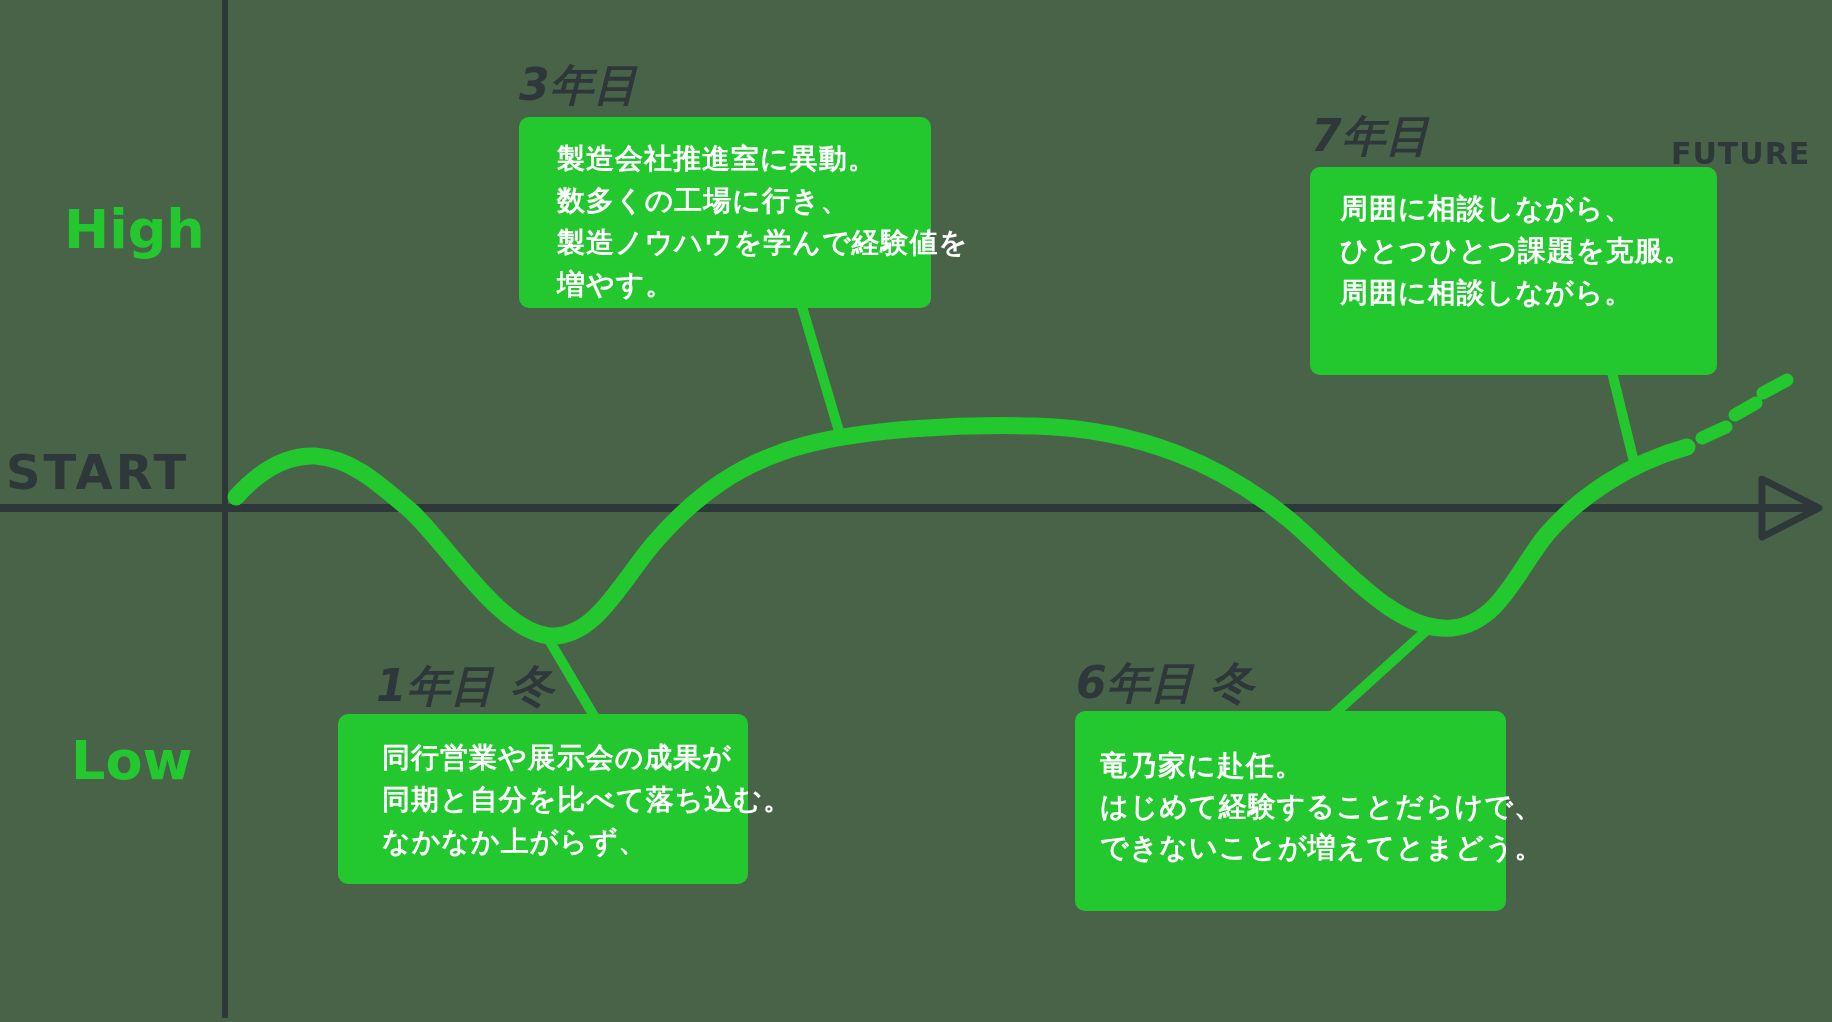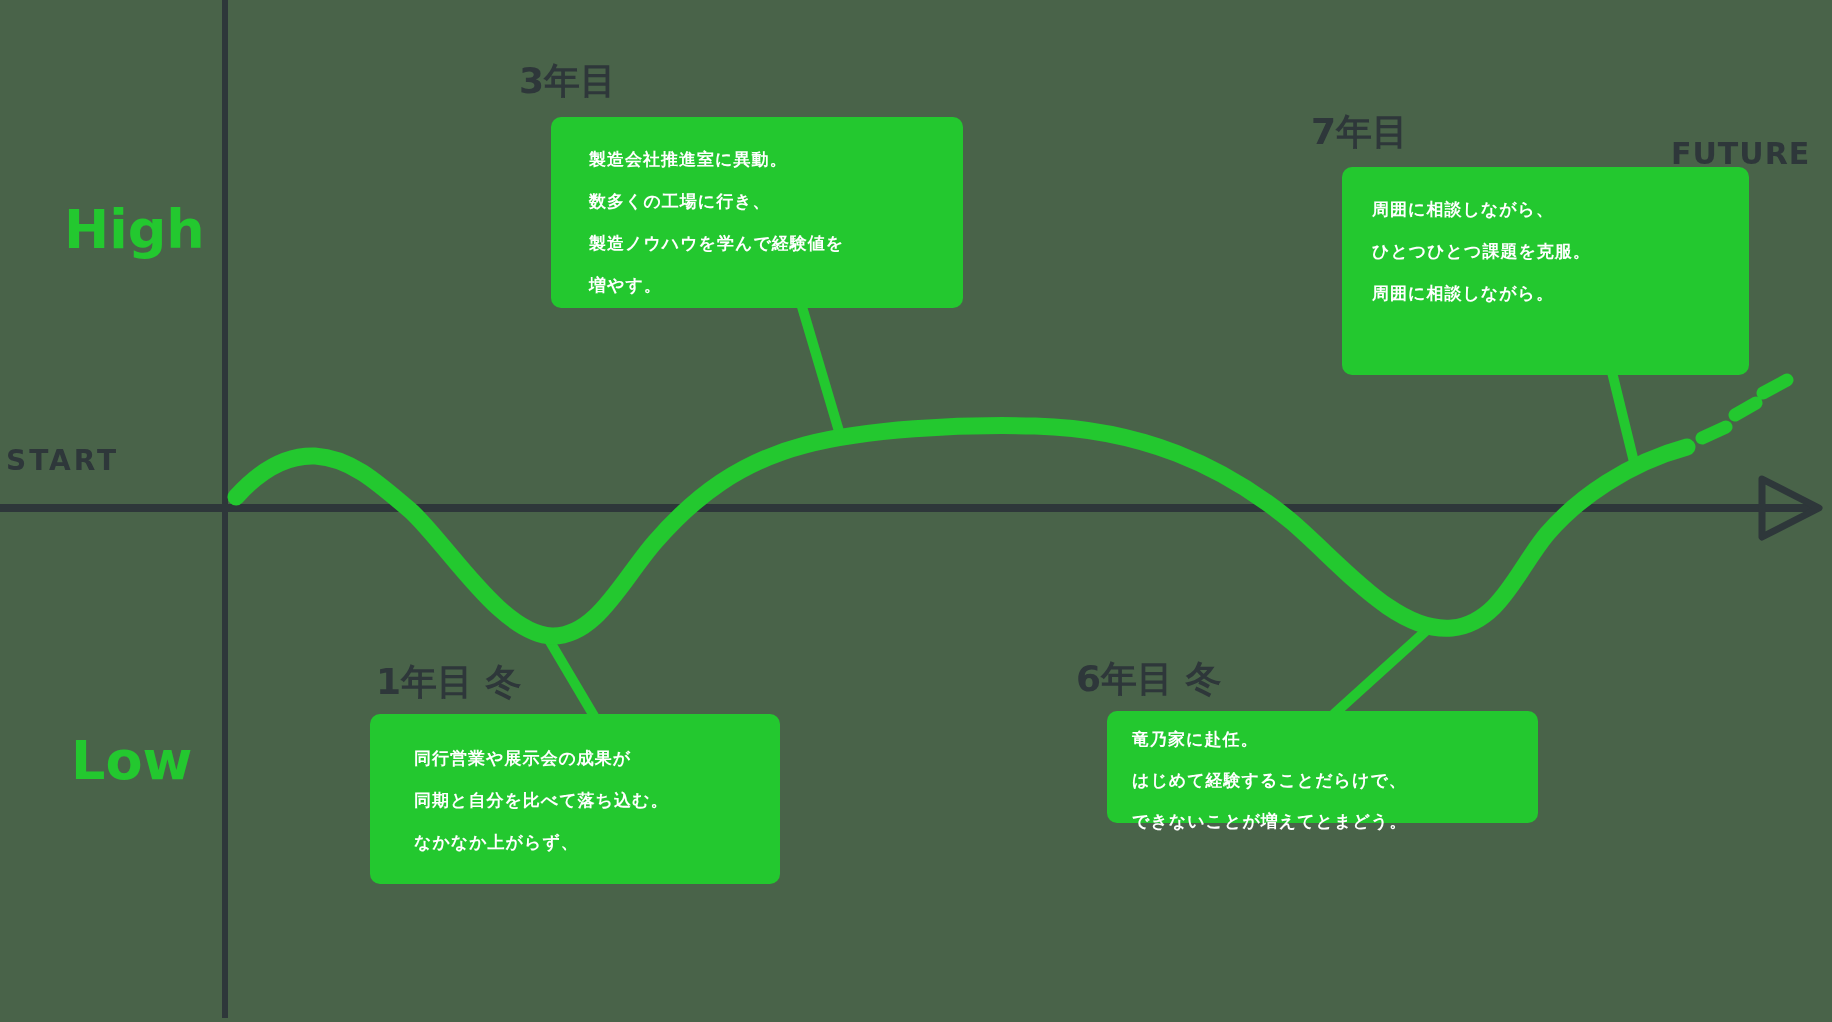--- a/index.html
+++ b/index.html
@@ -9,41 +9,41 @@
   body{background:var(--bg);font-family:"DejaVu Sans",sans-serif;}
   #stage{
     position:relative;width:1832px;height:1022px;overflow:hidden;
     background:var(--bg);
   }
   #curve-svg{position:absolute;left:0;top:0;width:1832px;height:1022px;}
   .axis-stroke{stroke:var(--dark);fill:none;}
   .green-stroke{stroke:var(--green);fill:none;}
 
   .axis-label{position:absolute;color:var(--dark);font-weight:bold;white-space:nowrap;}
-  #label-start{left:6px;top:444px;font-size:28px;letter-spacing:3px;}
+  #label-start{left:6px;top:444px;font-size:48px;letter-spacing:3px;}
   #label-future{left:1671px;top:130px;font-size:30px;letter-spacing:1px;margin-top:6px;}
   .scale-label{position:absolute;color:var(--green);font-weight:bold;font-size:54px;white-space:nowrap;}
   #label-high{left:64px;top:198px;}
   #label-low{left:71px;top:729px;}
 
-  .milestone-label{position:absolute;color:var(--dark);font-weight:bold;font-size:36px;line-height:1;white-space:nowrap;}
+  .milestone-label{position:absolute;color:var(--dark);font-weight:bold;font-size:44px;line-height:1;white-space:nowrap;font-style:italic;}
   #ml-year3{left:519px;top:63px;}
   #ml-year7{left:1311px;top:114px;}
   #ml-year1{left:344px;top:664px;margin-left:32px;}
   #ml-year6{left:1076px;top:661px;}
 
   .note-box{
     position:absolute;background:var(--green);border-radius:10px;
-    color:var(--boxtext);font-weight:bold;font-size:17px;line-height:42px;
-    letter-spacing:1px;white-space:nowrap;box-sizing:border-box;margin-left:32px;
+    color:var(--boxtext);font-weight:bold;font-size:28px;line-height:42px;
+    letter-spacing:1px;white-space:nowrap;box-sizing:border-box;
   }
   #box-year3{left:519px;top:117px;width:412px;height:191px;padding:21px 0 0 38px;}
   #box-year7{left:1310px;top:167px;width:407px;height:208px;padding:21px 0 0 30px;}
   #box-year1{left:338px;top:714px;width:410px;height:170px;padding:23px 0 0 44px;line-height:42px;}
-  #box-year6{left:1075px;top:711px;width:431px;height:112px;padding:8px 0 0 25px;line-height:41px;}
+  #box-year6{left:1075px;top:711px;width:431px;height:200px;padding:34px 0 0 25px;line-height:41px;}
 </style>
 </head>
 <body>
 
 <div id="stage">
 
   <svg id="curve-svg" viewBox="0 0 1832 1022">
 
     <line class="axis-stroke" x1="0" y1="508" x2="1816" y2="508" stroke-width="8"></line>
     <line class="axis-stroke" x1="225" y1="0" x2="225" y2="1018" stroke-width="6"></line>

